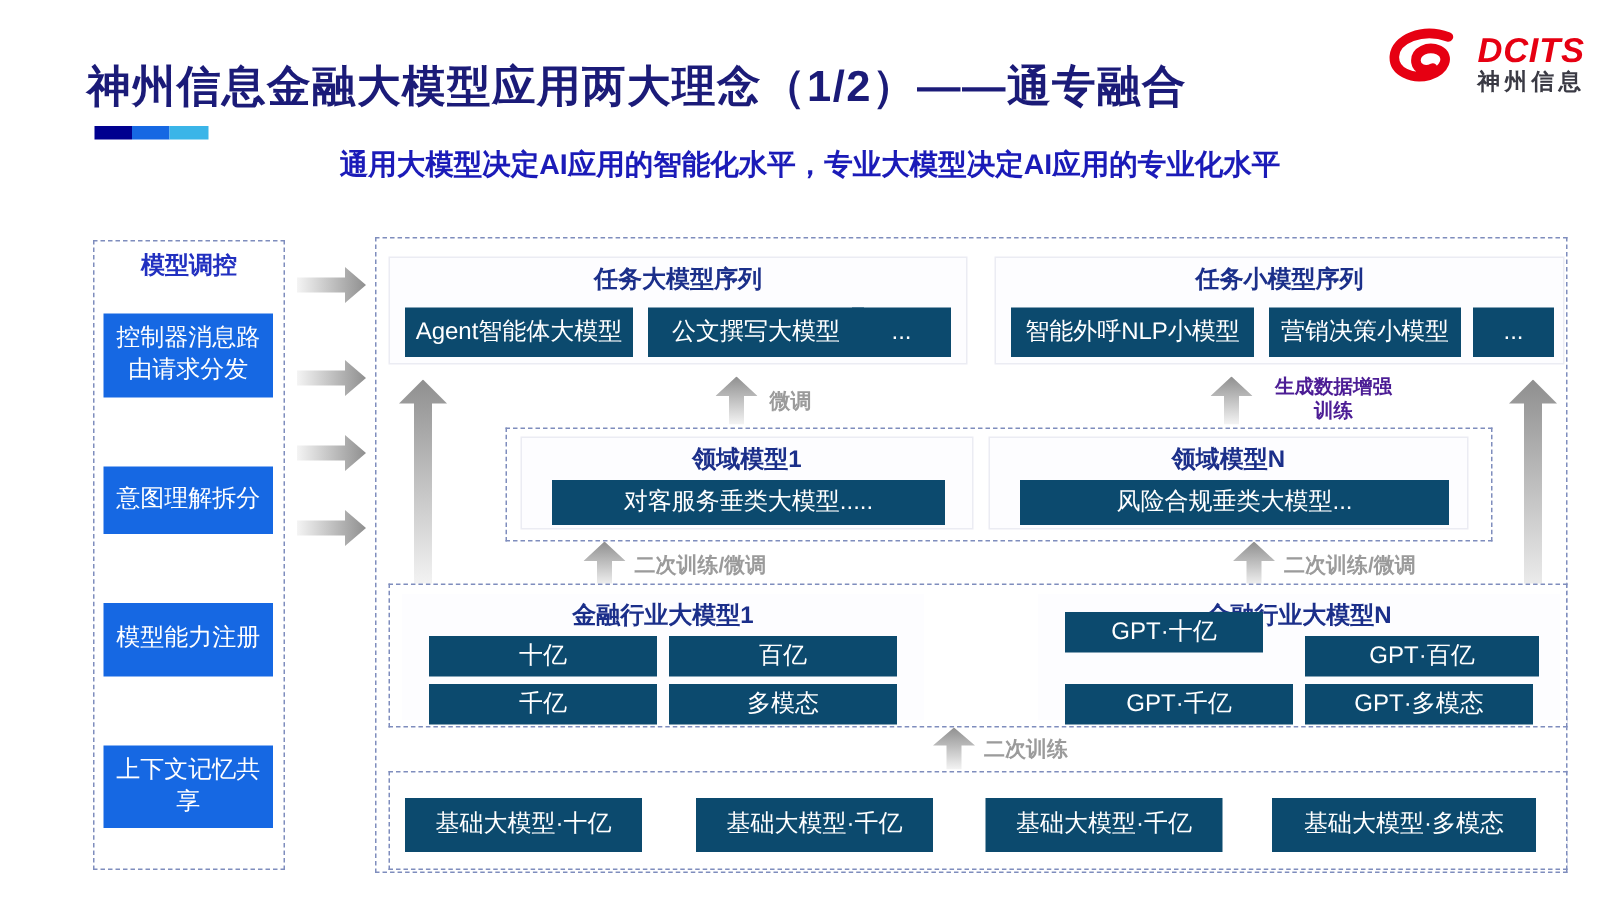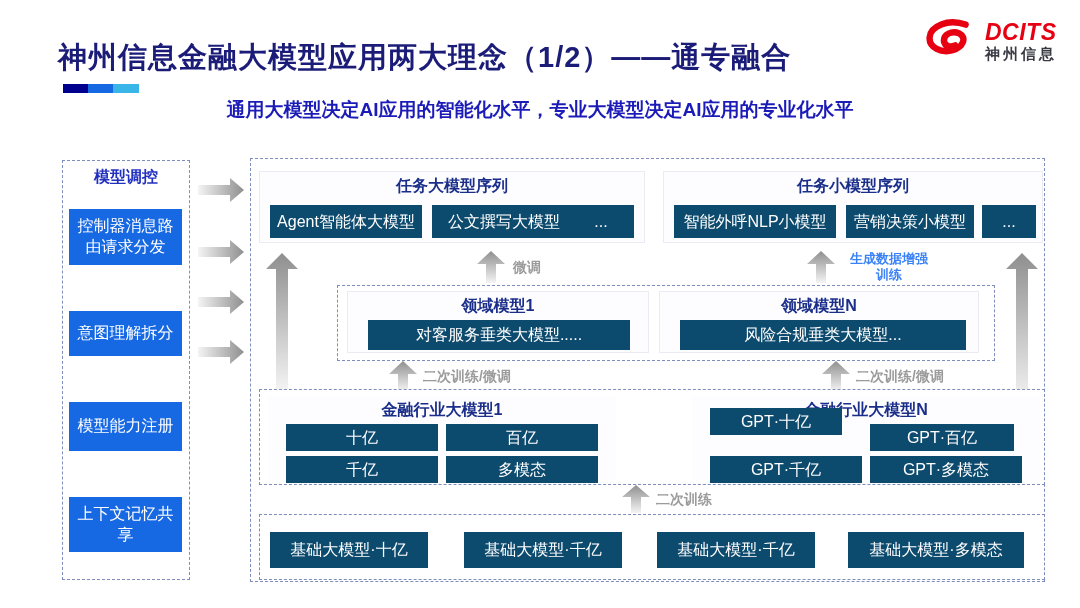--- a/index.html
+++ b/index.html
@@ -38,21 +38,21 @@
   .arr { position:absolute; }
 
   
   .sidebar { position:absolute; left:62px; top:160px; width:128px; height:420px; border:1.5px dashed #7f8dbd; background:#fff; }
   .sidebar-title { position:absolute; left:0; top:6px; width:100%; text-align:center; font-size:16px; font-weight:bold; color:#2230c0; }
   .sbtn { position:absolute; left:6px; width:113px; background:#1668e3; color:#fff; display:flex; align-items:center; justify-content:center; text-align:center; font-size:16px; line-height:1.3; padding:0 4px; }
 
   
   .main { position:absolute; left:250px; top:158px; width:795px; height:424px; border:1.5px dashed #7f8dbd; }
 
-  .lbl2 { position:absolute; width:100px; text-align:center; color:#3b82f6; font-weight:bold; font-size:13px; line-height:1.2; }
+  .lbl2 { position:absolute; width:100px; text-align:center; color:#4c1d95; font-weight:bold; font-size:13px; line-height:1.2;font-family:Liberation Mono, monospace; }
 </style>
 </head>
 <body>
 
 <svg width="0" height="0" style="position:absolute" aria-hidden="true">
   <defs>
     <linearGradient id="gUp" x1="0" y1="0" x2="0" y2="1">
       <stop offset="0" stop-color="#8f8f8f"></stop>
         <stop offset="1" stop-color="#f4f4f4"></stop>
     </linearGradient>
@@ -168,21 +168,21 @@
       <div class="panel" style="left:8px;top:6px;width:348px;height:84px;border:none;">
         <div class="panel-title">金融行业大模型1</div>
         <div class="btn" style="left:18px;top:28px;width:152px;height:27px;">十亿</div>
         <div class="btn" style="left:178px;top:28px;width:152px;height:27px;">百亿</div>
         <div class="btn" style="left:18px;top:60px;width:152px;height:27px;">千亿</div>
         <div class="btn" style="left:178px;top:60px;width:152px;height:27px;">多模态</div>
       </div>
       <div class="panel" style="left:432px;top:6px;width:348px;height:84px;border:none;">
         <div class="panel-title">金融行业大模型N</div>
         <div class="btn" style="left:18px;top:12px;width:132px;height:27px;">GPT·十亿</div>
-        <div class="btn" style="left:178px;top:28px;width:144px;height:27px;">GPT·百亿</div>
+        <div class="btn" style="left:178px;top:28px;width:156px;height:27px;">GPT·百亿</div>
         <div class="btn" style="left:18px;top:60px;width:152px;height:27px;">GPT·千亿</div>
         <div class="btn" style="left:178px;top:60px;width:152px;height:27px;">GPT·多模态</div>
       </div>
     </div>
 
     <span class="arr" style="left:371px;top:326px;"><svg width="28" height="28">
           <path d="M14 0 L28 12 L19 12 L19 28 L9 28 L9 12 L0 12 Z" fill="url(#gUp)"></path>
         </svg></span>
     <div class="glabel" style="left:405px;top:332px;">二次训练</div>
 

